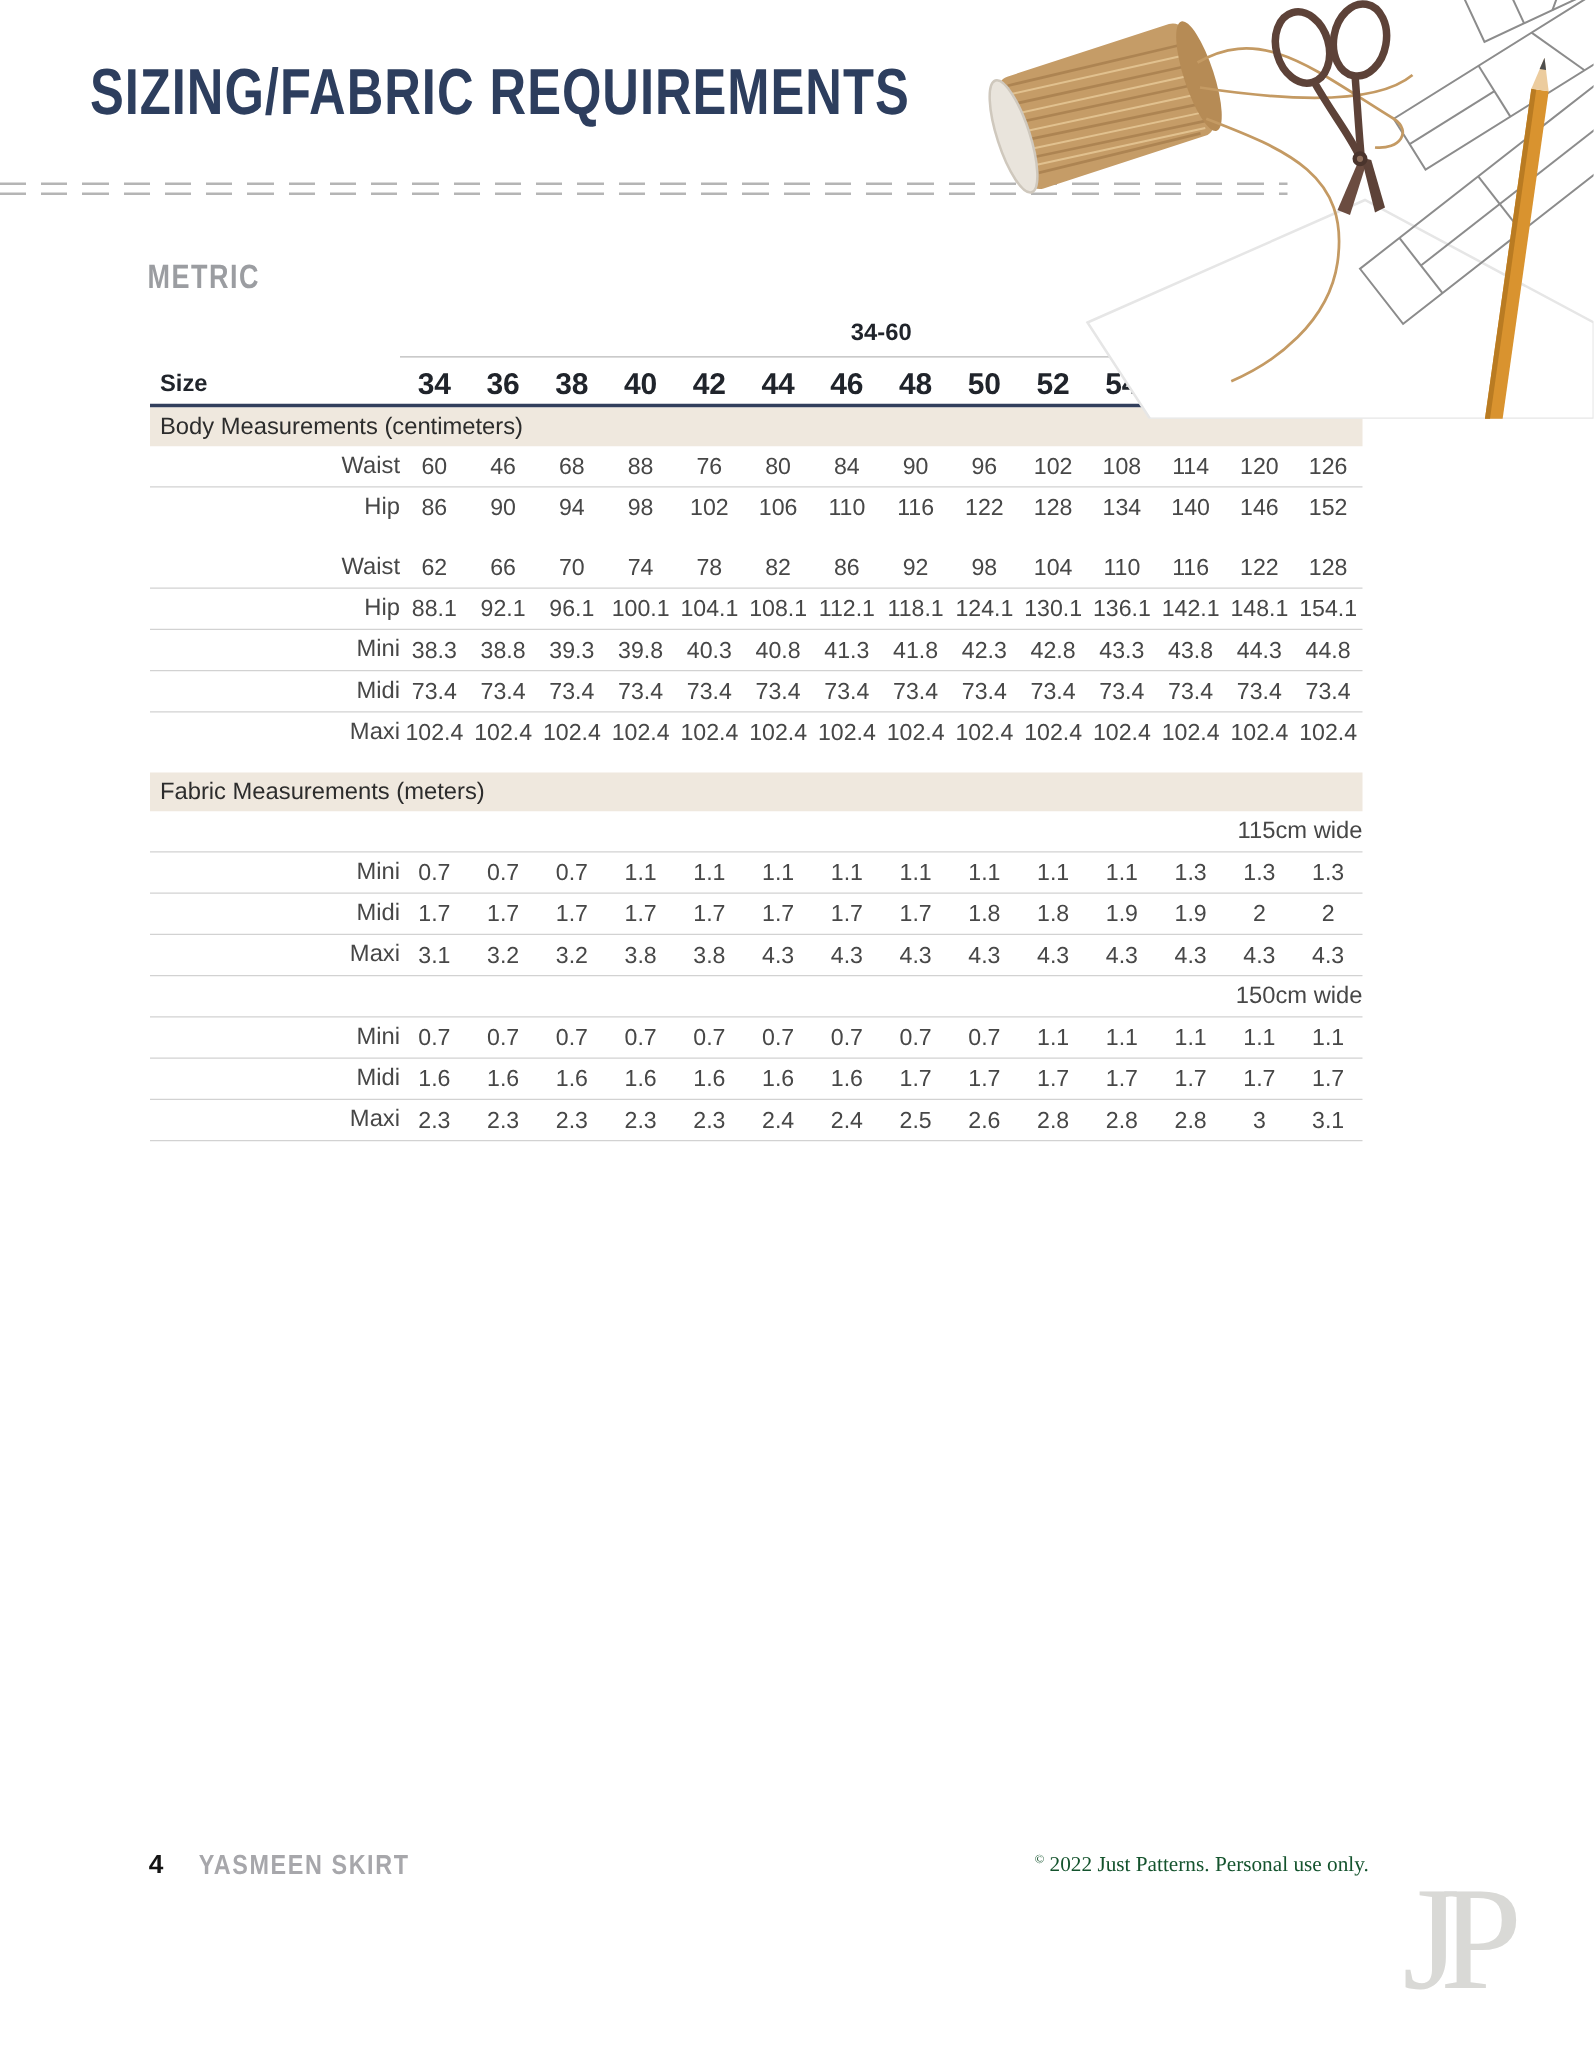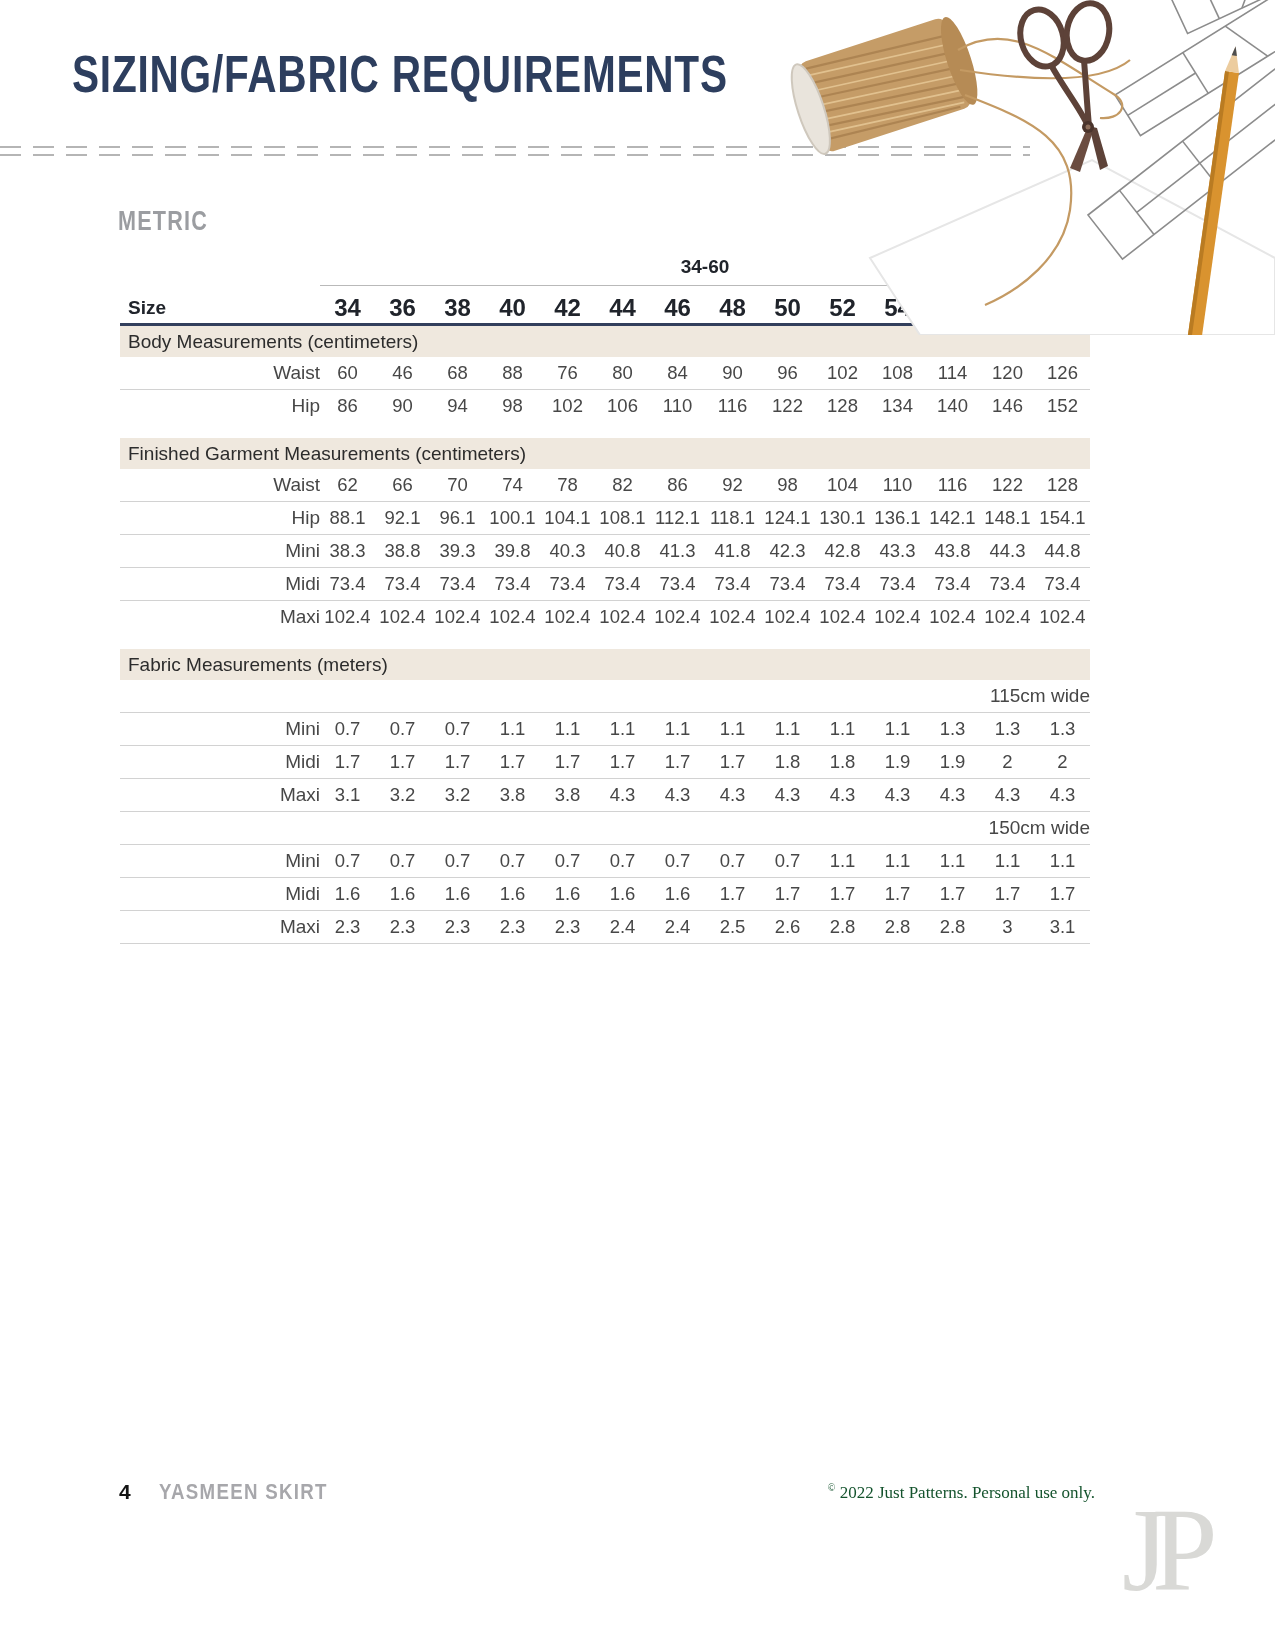--- a/index.html
+++ b/index.html
@@ -219,21 +219,20 @@
         <div class="cell">116</div>
         <div class="cell">122</div>
         <div class="cell">128</div>
         <div class="cell">134</div>
         <div class="cell">140</div>
         <div class="cell">146</div>
         <div class="cell">152</div>
       </div>
     </div>
     <div class="section sec1">
-      <div class="sec-head">Finished Garment Measurements (centimeters)</div>
       <div class="row">
                <div class="lbl">Waist</div>
         <div class="cell">62</div>
         <div class="cell">66</div>
         <div class="cell">70</div>
         <div class="cell">74</div>
         <div class="cell">78</div>
         <div class="cell">82</div>
         <div class="cell">86</div>
         <div class="cell">92</div>

